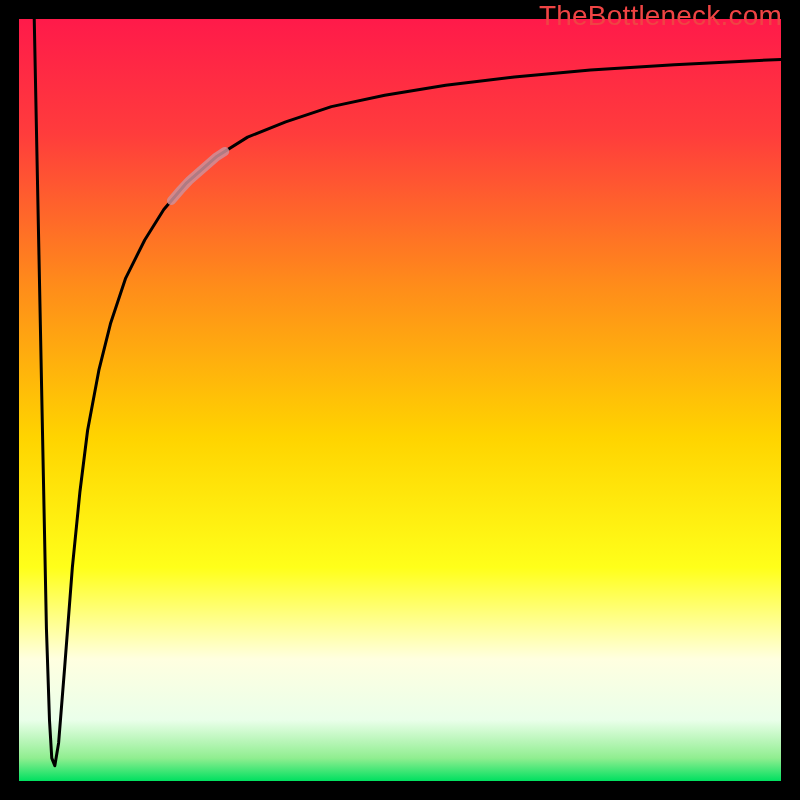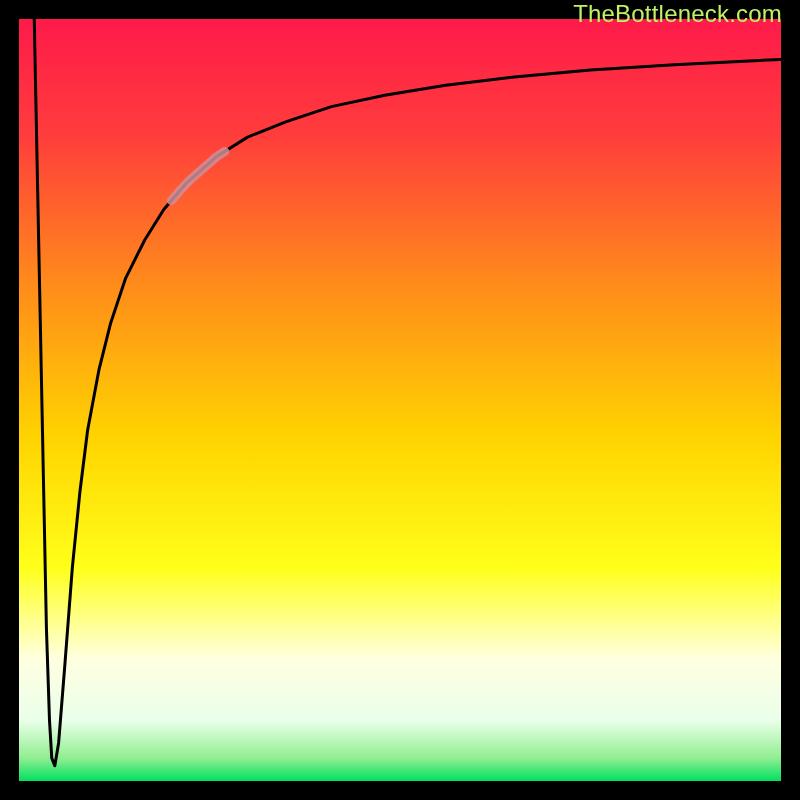--- a/index.html
+++ b/index.html
@@ -15,22 +15,22 @@
     position: absolute;
     left: 19px;
     top: 19px;
     width: 762px;
     height: 762px;
   }
   .watermark {
     position: absolute;
     top: 0px;
     right: 18px;
-    color: #bef264;
-    font-size: 24px;
+    color: #ef4444;
+    font-size: 28px;
     font-weight: 500;
     letter-spacing: 0.2px;
   }
   svg { display: block; }
 </style>
 </head>
 <body>
 
 <div class="plot-area">
   <svg id="chart-svg" width="762" height="762" viewBox="0 0 762 762">

